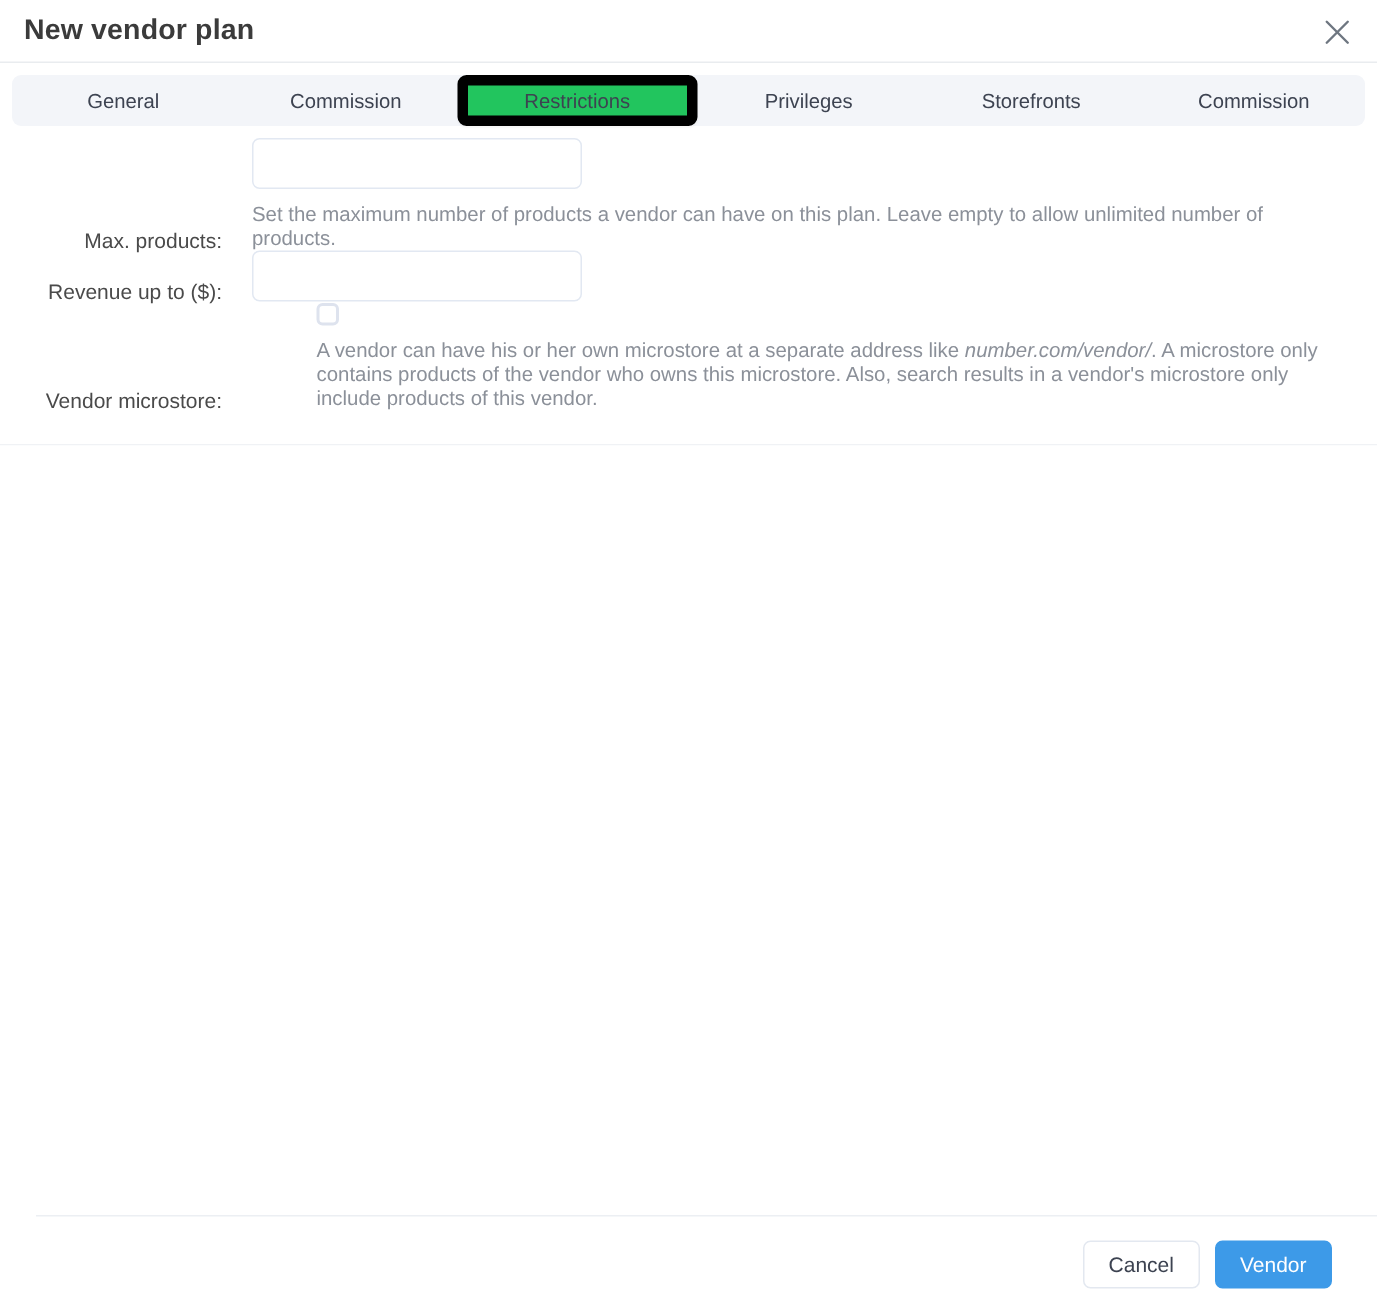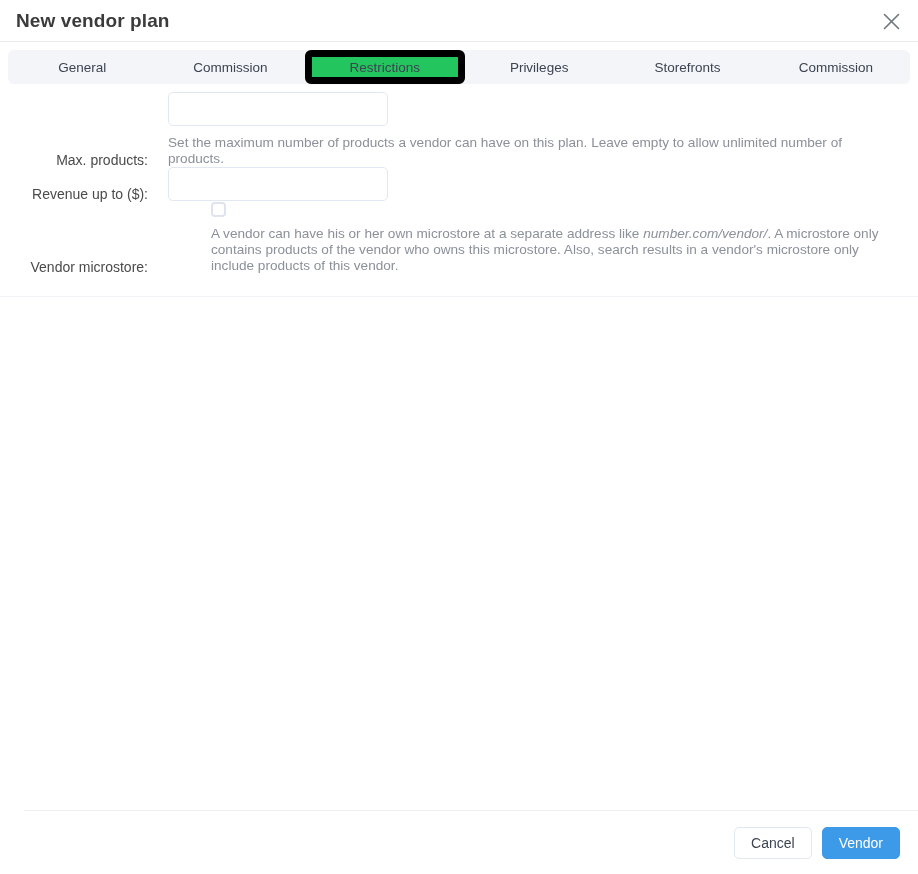--- a/index.html
+++ b/index.html
@@ -170,21 +170,21 @@
 
   
   .spacer { flex: 1 1 auto; background: #ffffff; }
   .dialog-footer {
     flex: 0 0 64px;
     height: 64px;
     border-top: 1px solid #eceff3;
     display: flex;
     align-items: center;
     justify-content: flex-end;
-    padding-right: 18px;
+    padding-right: 30px;
     background: #ffffff;
     box-sizing: border-box;
     margin-left: 24px;
   }
   .btn {
     font-family: "Liberation Sans", sans-serif;
     font-size: 14px;
     height: 32px;
     border-radius: 5px;
     cursor: pointer;

